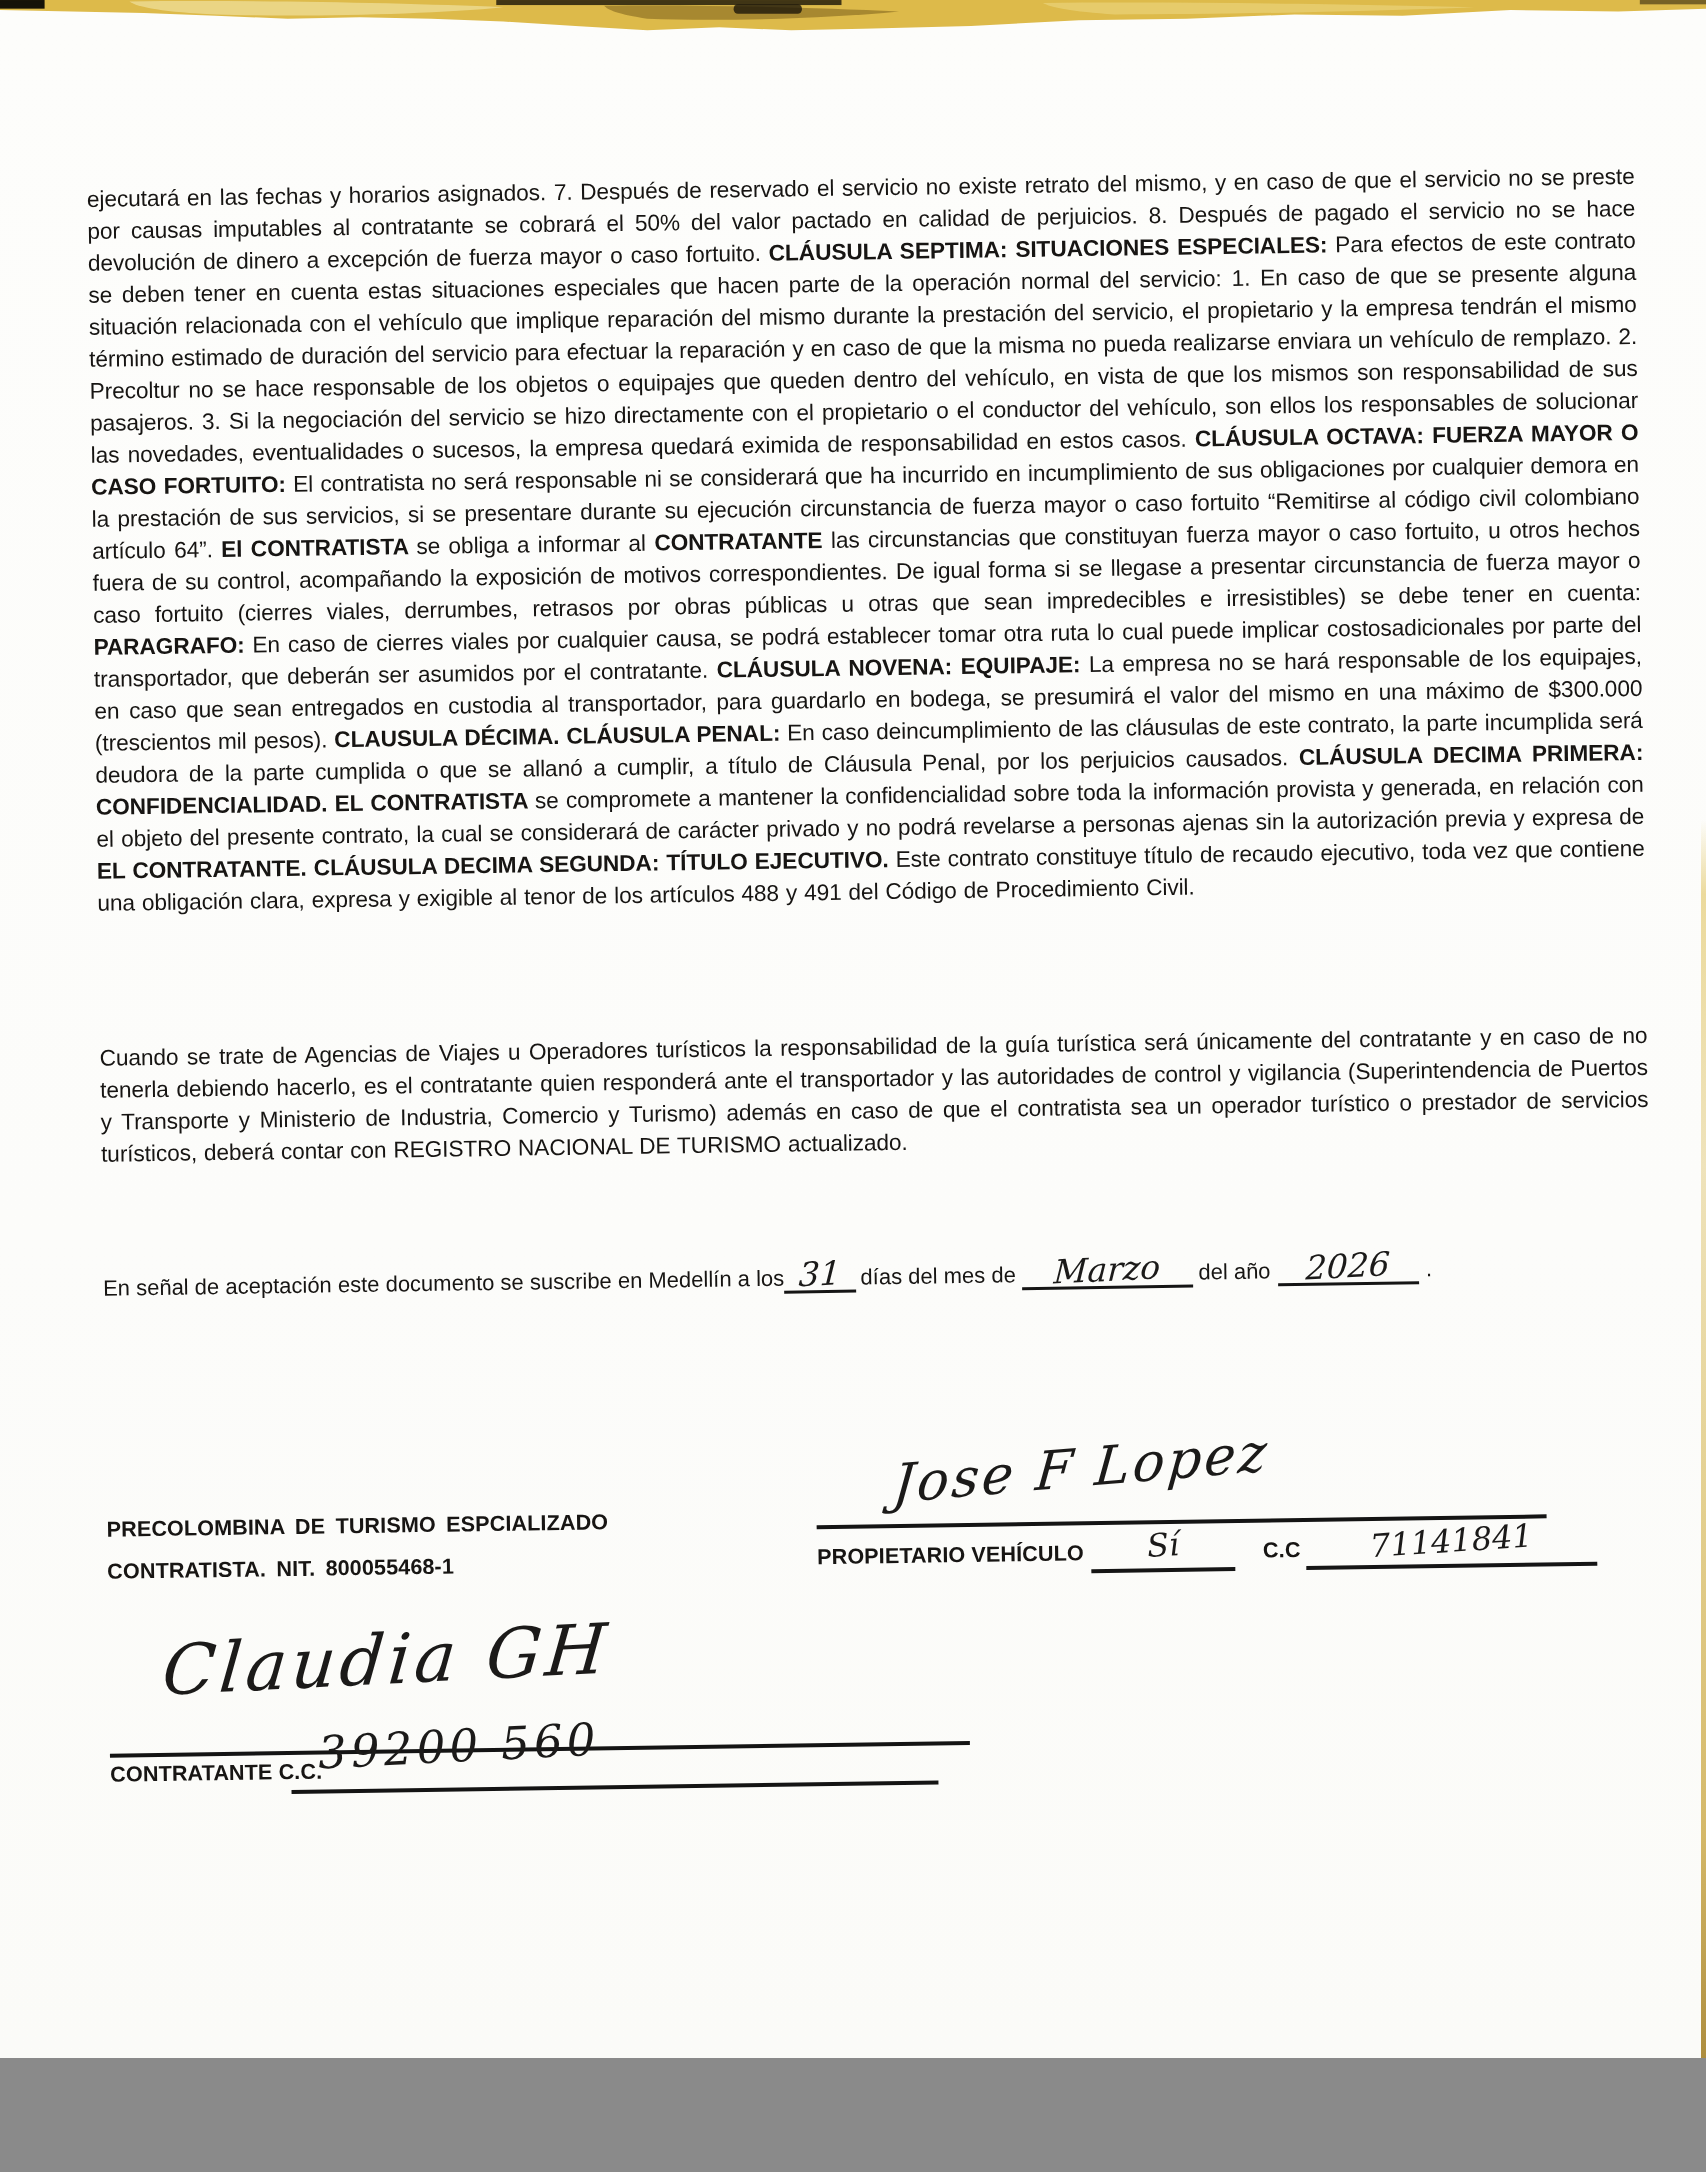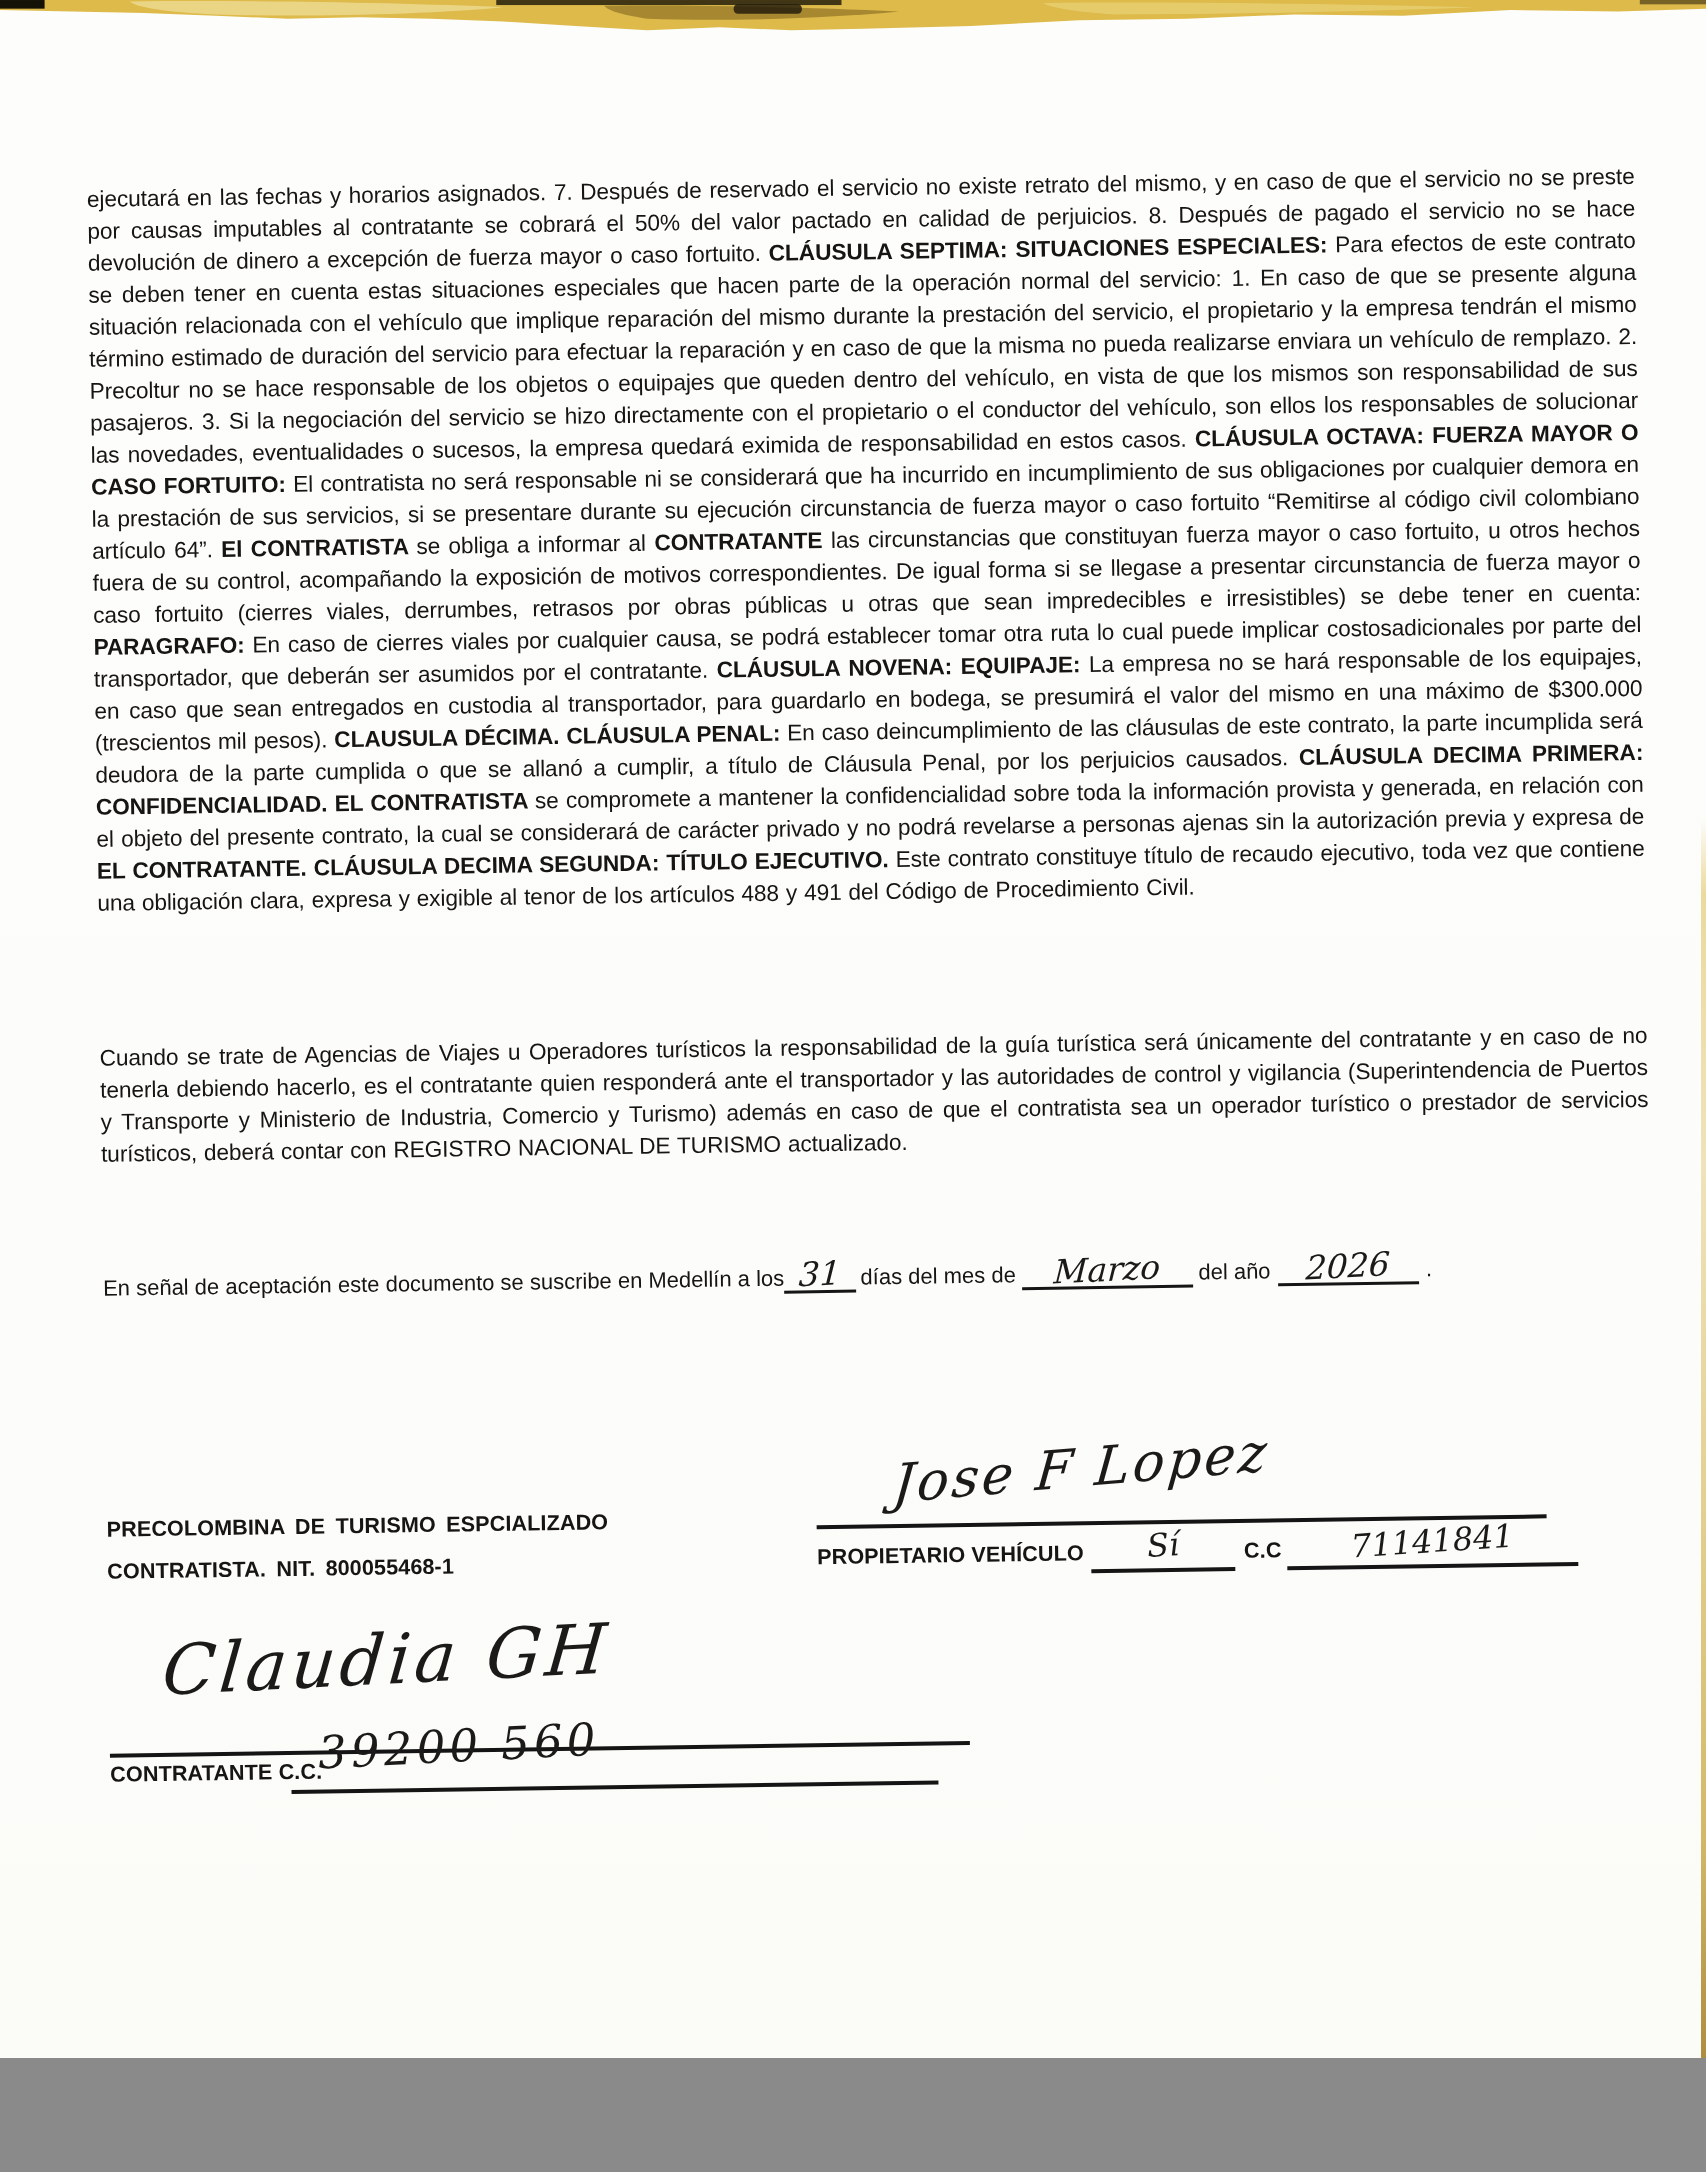--- a/index.html
+++ b/index.html
@@ -63,21 +63,21 @@
   }
   .sig-line1{position:absolute;left:811px;top:1536px;width:730px;height:4.3px;background:#141414;}
   .sig-row{
     position:absolute;left:811px;top:1547px;width:791px;
     display:flex;align-items:flex-end;font-size:21.6px;
   }
   .sig-row .lbl{font-weight:700;padding-bottom:7.2px;letter-spacing:0.1px;}
   .sig-row .blank{border-bottom:4.3px solid #151515;text-align:center;height:37px;line-height:35px;}
   .sig-row .blank .hand{font-size:32px;transform:rotate(-3deg);}
   .blank-si{width:144px;margin-left:7.2px;}
-  .lbl-cc{margin-left:9px;}
+  .lbl-cc{margin-left:28px;}
   .blank-cc{width:291px;margin-left:5.8px;}
 
   .sig-claudia{
     position:absolute;left:155px;top:1624px;
     font-size:69px;letter-spacing:4.3px;
     transform:rotate(-2deg) skewX(-8deg);
   }
   .sig-line2{position:absolute;left:101px;top:1754px;width:860px;height:4.3px;background:#141414;}
   .contratante-lbl{
     position:absolute;left:101px;top:1762px;

